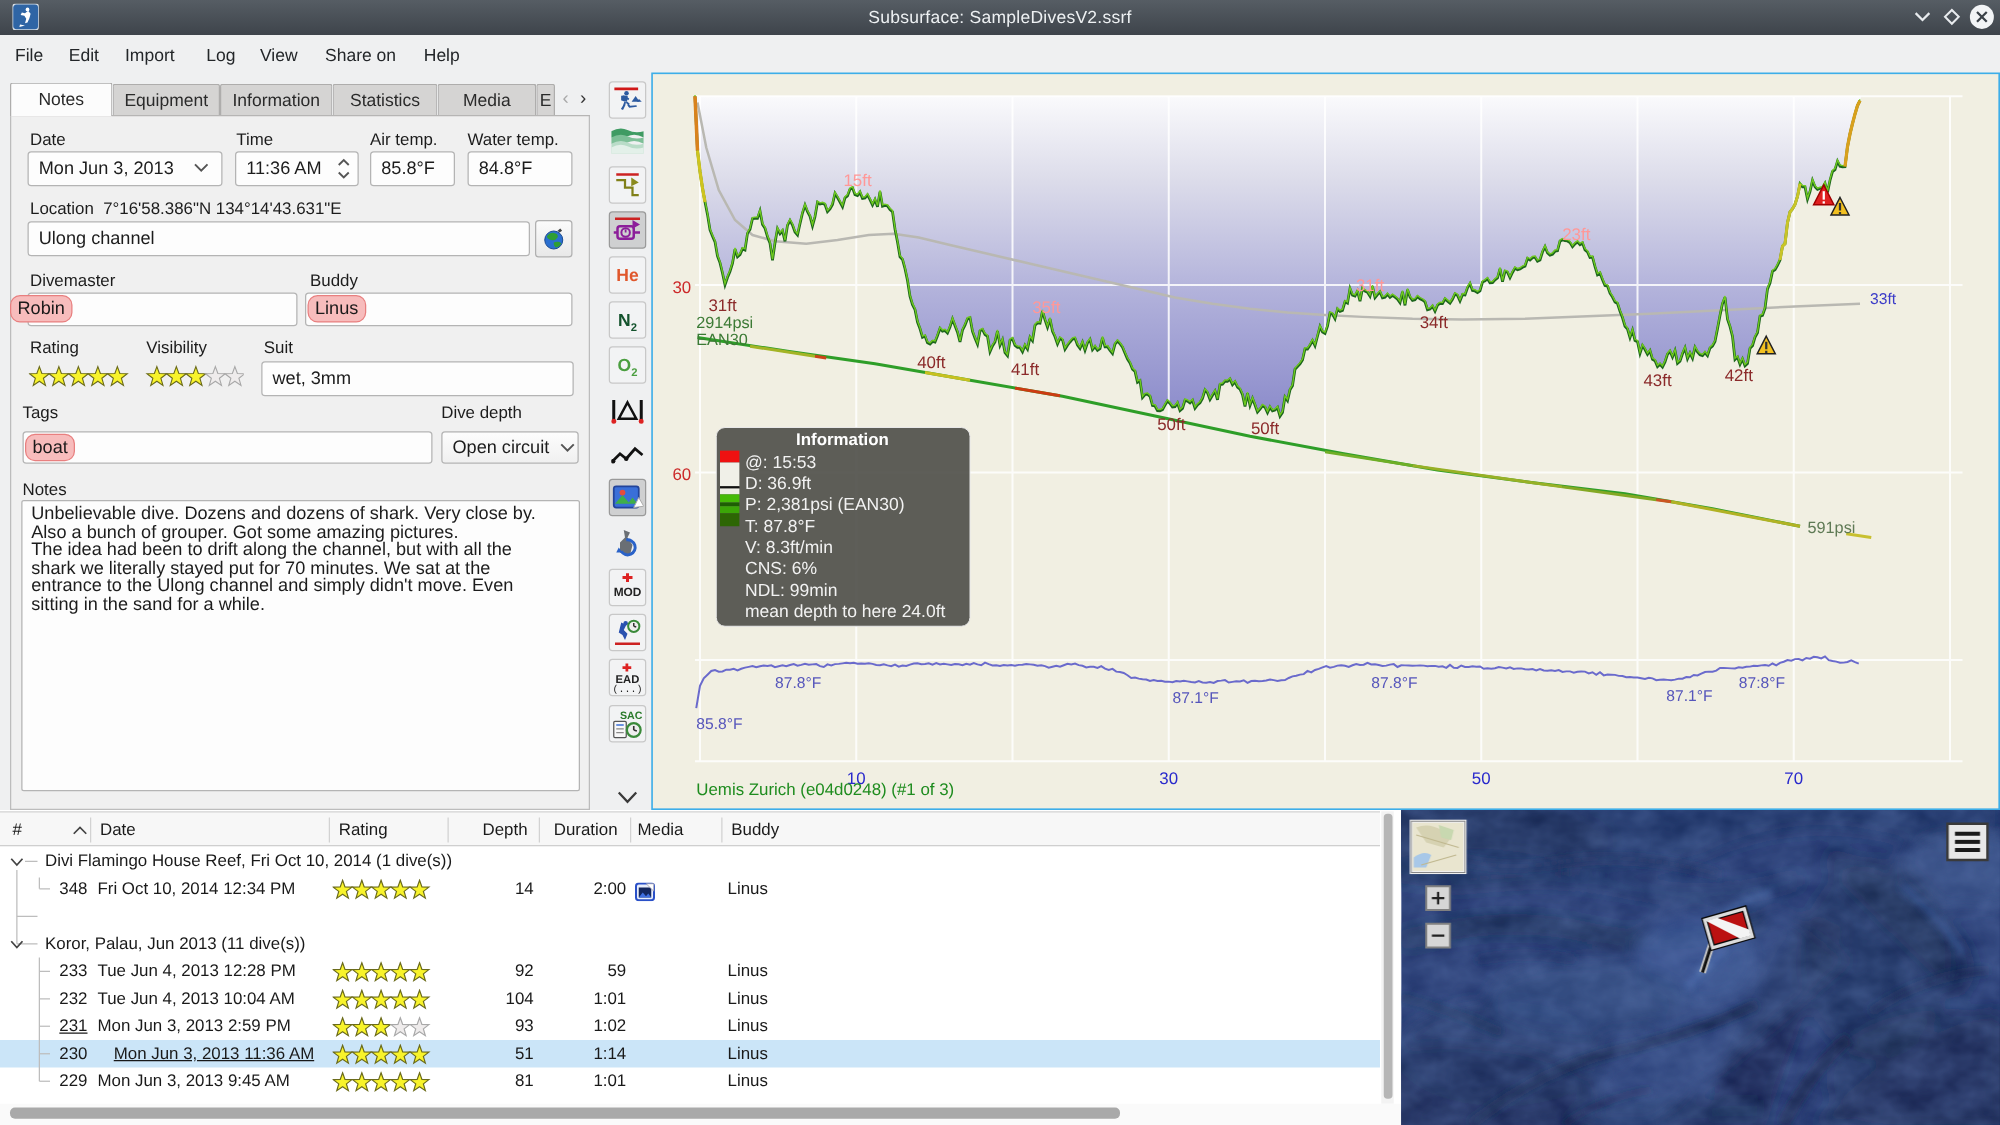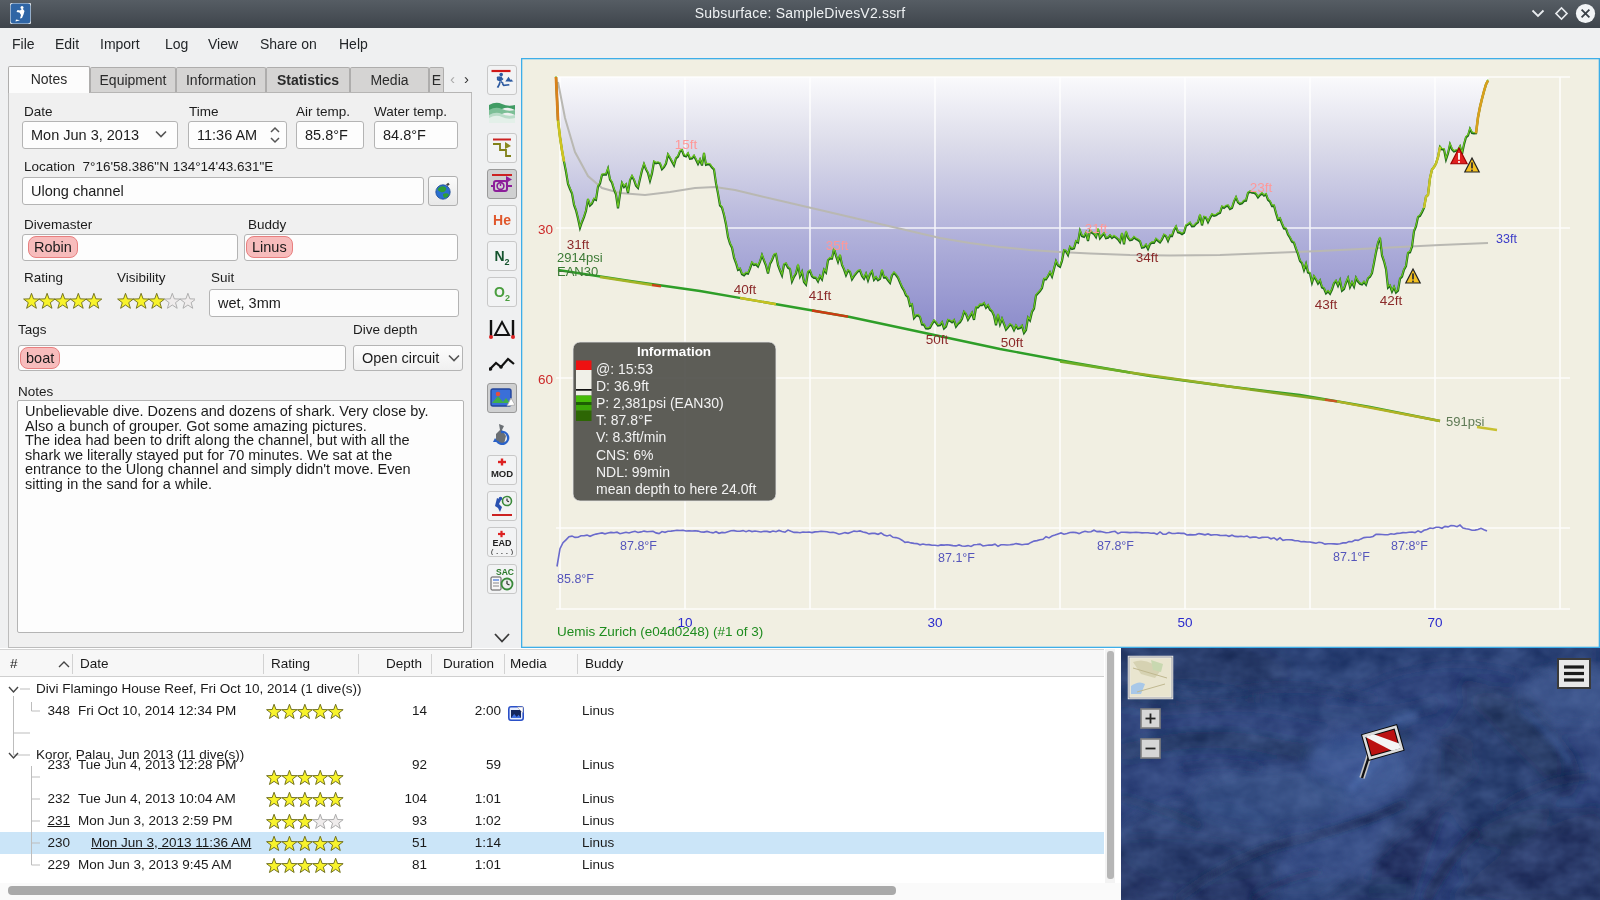--- a/index.html
+++ b/index.html
@@ -75,21 +75,21 @@
   <span style="left:100px">Import</span>
     <span style="left:165px">Log</span>
   <span style="left:208px">View</span>
     <span style="left:260px">Share on</span>
   <span style="left:339px">Help</span>
 </div>
 
 <div class="tab active" style="left:8px; width:82px;">Notes</div>
 <div class="tab" style="left:90px; width:86px;">Equipment</div>
 <div class="tab" style="left:176px; width:90px;">Information</div>
-<div class="tab" style="left:266px; width:84px;font-weight:bold;">Statistics</div>
+<div class="tab" style="left:266px; width:84px;">Statistics</div>
 <div class="tab" style="left:350px; width:79px;">Media</div>
 <div class="tab" style="left:429px; width:15px; overflow:hidden;">E</div>
 <div id="tabline"></div>
 <span class="abs" style="left:450px;top:70px;font-size:15px;color:#a9a9a9;">‹</span>
 <span class="abs" style="left:464px;top:70px;font-size:15px;color:#333;">›</span>
 <div id="panel"></div>
 
 <div class="lbl" style="left:24px;top:104px;">Date</div>
 <div class="lbl" style="left:189px;top:104px;">Time</div>
 <div class="lbl" style="left:296px;top:104px;">Air temp.</div>
@@ -113,21 +113,21 @@
       <path d="M4.5,8 Q7,4.5 11,5.5 Q14,6.5 13,9 Q11,12 8,11 Q5,10.5 4.5,8 Z" fill="#2f9e35"></path>
       <path d="M10,13 Q13.5,11.5 16,13.5 Q15,16.5 11.5,17 Q9.5,15 10,13 Z" fill="#2f9e35"></path>
       <path d="M13,3.5 l2.2,-1.8 1.5,1.8 -2,1.4 z" fill="#444"></path>
       <circle cx="10" cy="11" r="7.2" fill="none" stroke="#1a4a90" stroke-width="0.8"></circle>
     </svg>
 </div>
 <div class="lbl" style="left:24px;top:217px;">Divemaster</div>
 <div class="lbl" style="left:248px;top:217px;">Buddy</div>
 <div class="field" style="left:22px;top:234px;width:216px;height:27px;"></div>
 <div class="field" style="left:244px;top:234px;width:214px;height:27px;"></div>
-<div class="chip" style="left:28px;top:236px;">Robin</div>
+<div class="chip" style="left:8px;top:236px;">Robin</div>
 <div class="chip" style="left:246px;top:236px;">Linus</div>
 <div class="lbl" style="left:24px;top:270px;">Rating</div>
 <div class="lbl" style="left:117px;top:270px;">Visibility</div>
 <div class="lbl" style="left:211px;top:270px;">Suit</div>
 <svg class="abs" style="left:23px;top:292px;" width="172" height="20" viewBox="0 0 172 20">
   <defs>
       <path id="st" d="M8.50,1.30 L10.50,6.85 L16.39,7.04 L11.73,10.65 L13.38,16.31 L8.50,13.00 L3.62,16.31 L5.27,10.65 L0.61,7.04 L6.50,6.85 Z"></path>
     </defs>
   <use href="#st" x="0" fill="#f8f32b" stroke="#6b6b1a" stroke-width="0.9"></use>
   <use href="#st" x="15.6" fill="#f8f32b" stroke="#6b6b1a" stroke-width="0.9"></use>
@@ -420,21 +420,21 @@
       <span class="num" style="left:367px;width:60px;">14</span>
       <span class="num" style="left:441px;width:60px;">2:00</span>
       <span style="position:absolute;left:582px;">Linus</span>
     </div>
  <div class="trow" style="top:96px;">
       <svg class="abs" style="left:7px;top:7px;" width="13" height="9">
         <polyline points="2,2 6.5,7 11,2" fill="none" stroke="#444" stroke-width="1.4"></polyline>
       </svg>
       <span style="position:absolute;left:36px;">Koror, Palau, Jun 2013 (11 dive(s))</span>
     </div>
- <div class="trow" style="top:106px;padding-left:40px;">
+ <div class="trow" style="top:118px;padding-left:40px;">
       <span class="num" style="left:40px;width:30px;">233</span>
       <span style="position:absolute;left:78px;">Tue Jun 4, 2013 12:28 PM</span>
       <span class="num" style="left:367px;width:60px;">92</span>
       <span class="num" style="left:441px;width:60px;">59</span>
       <span style="position:absolute;left:582px;">Linus</span>
     </div>
  <div class="trow" style="top:140px;">
       <span class="num" style="left:40px;width:30px;">232</span>
       <span style="position:absolute;left:78px;">Tue Jun 4, 2013 10:04 AM</span>
       <span class="num" style="left:367px;width:60px;">104</span>

